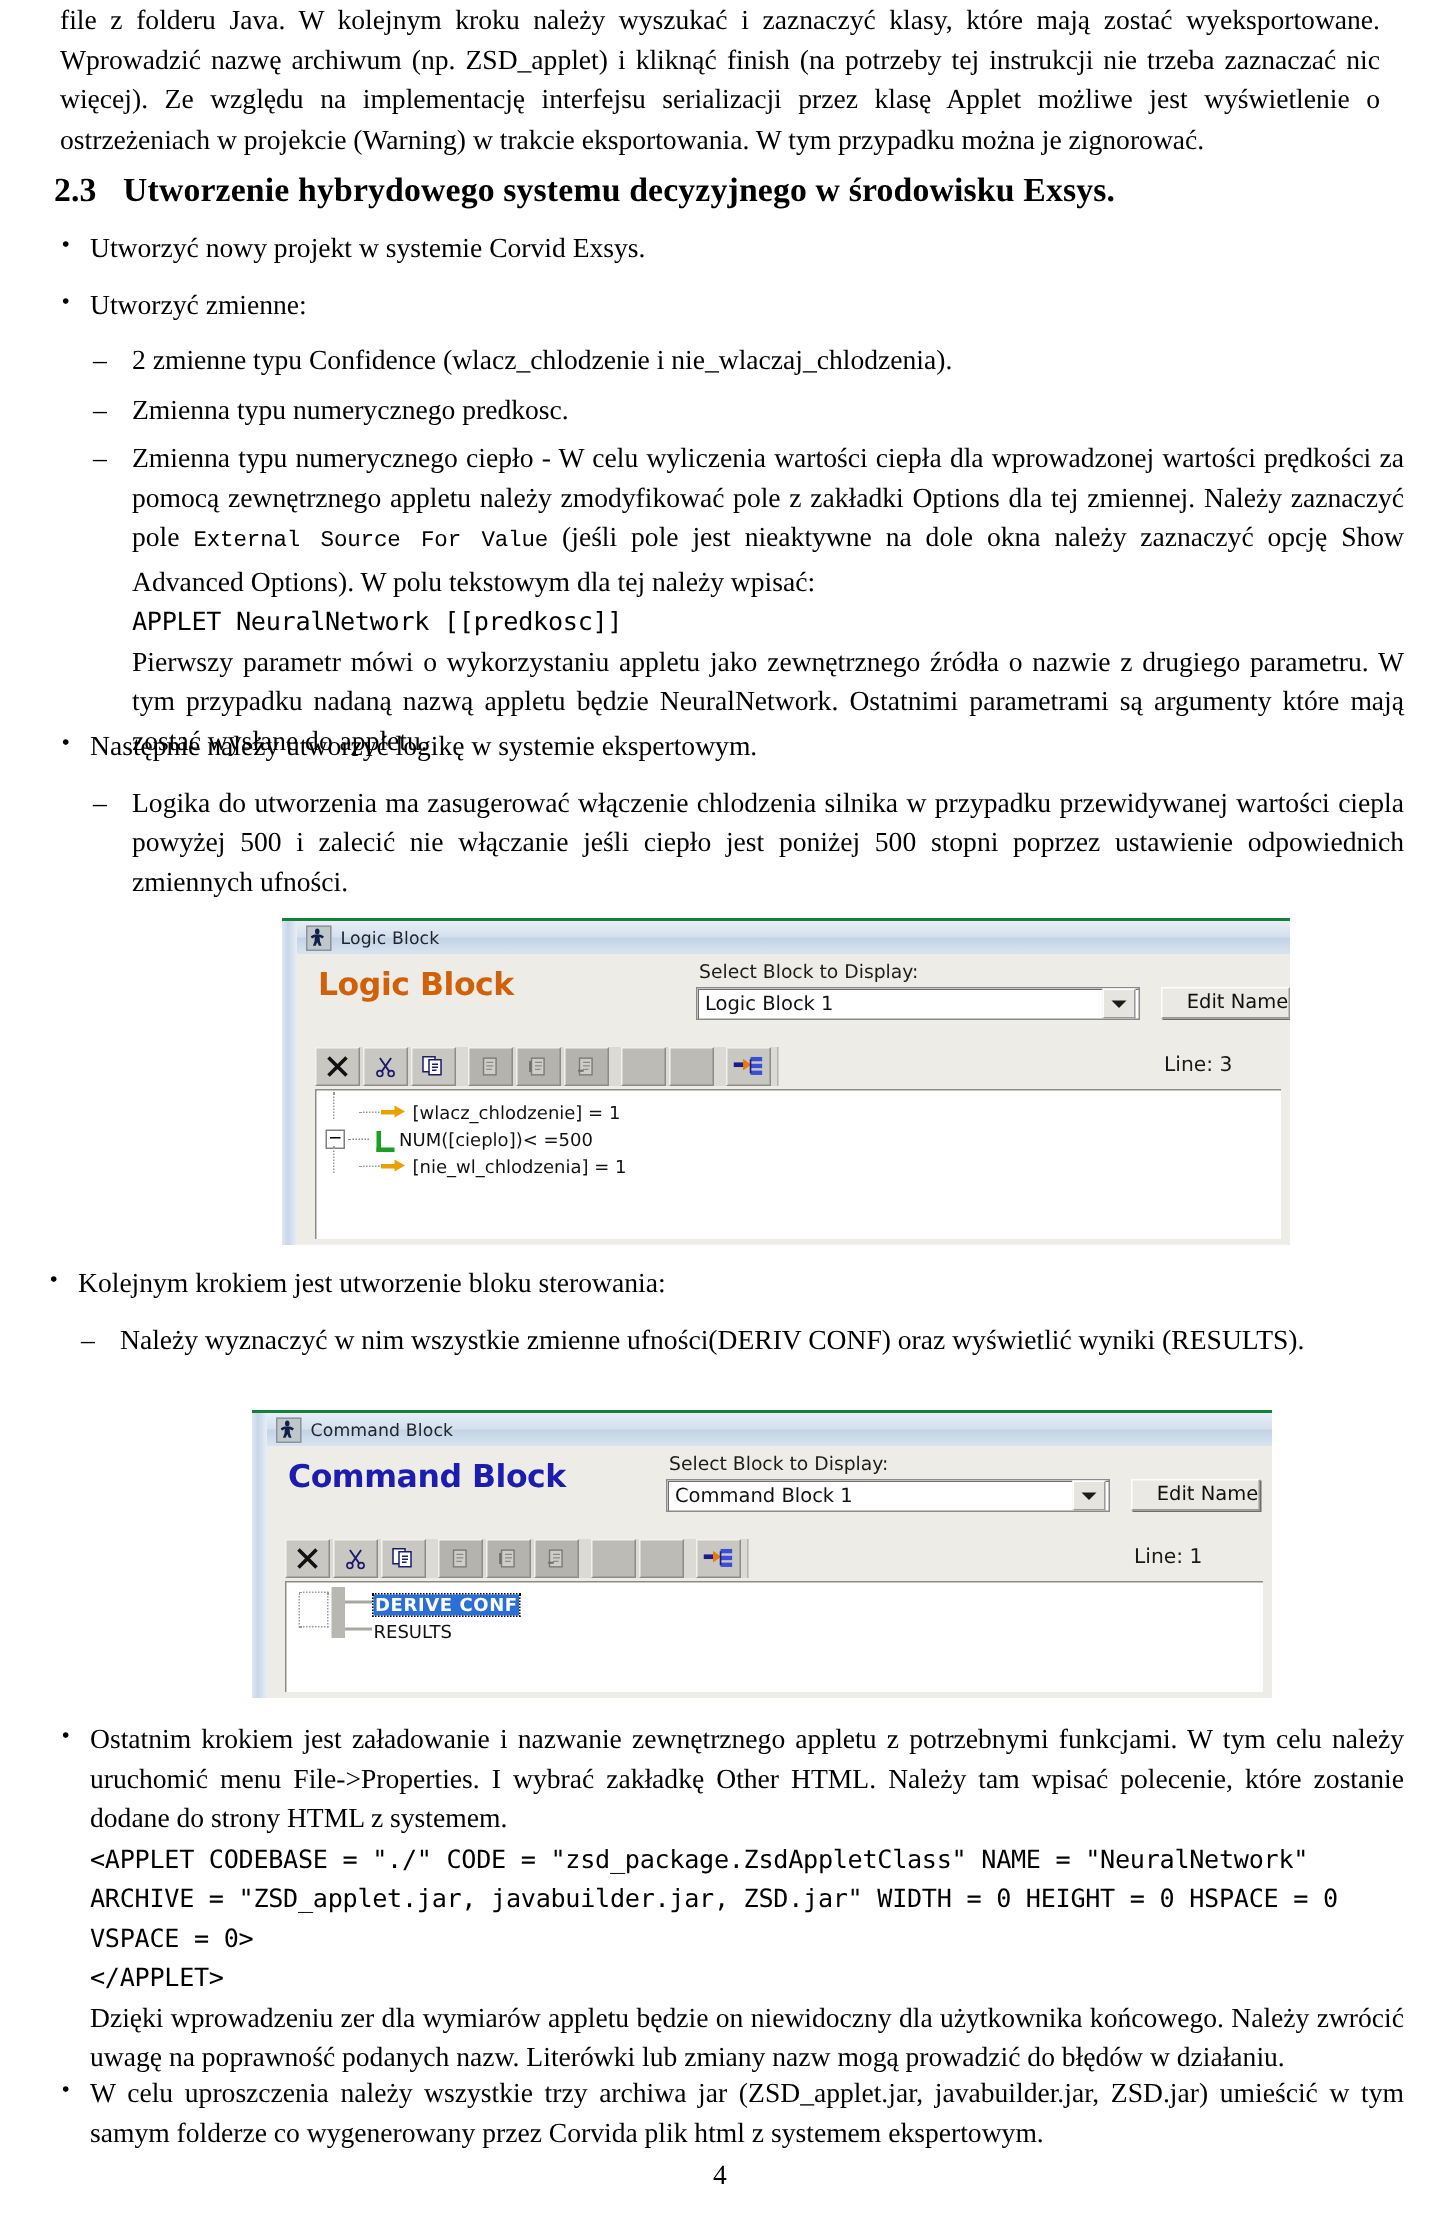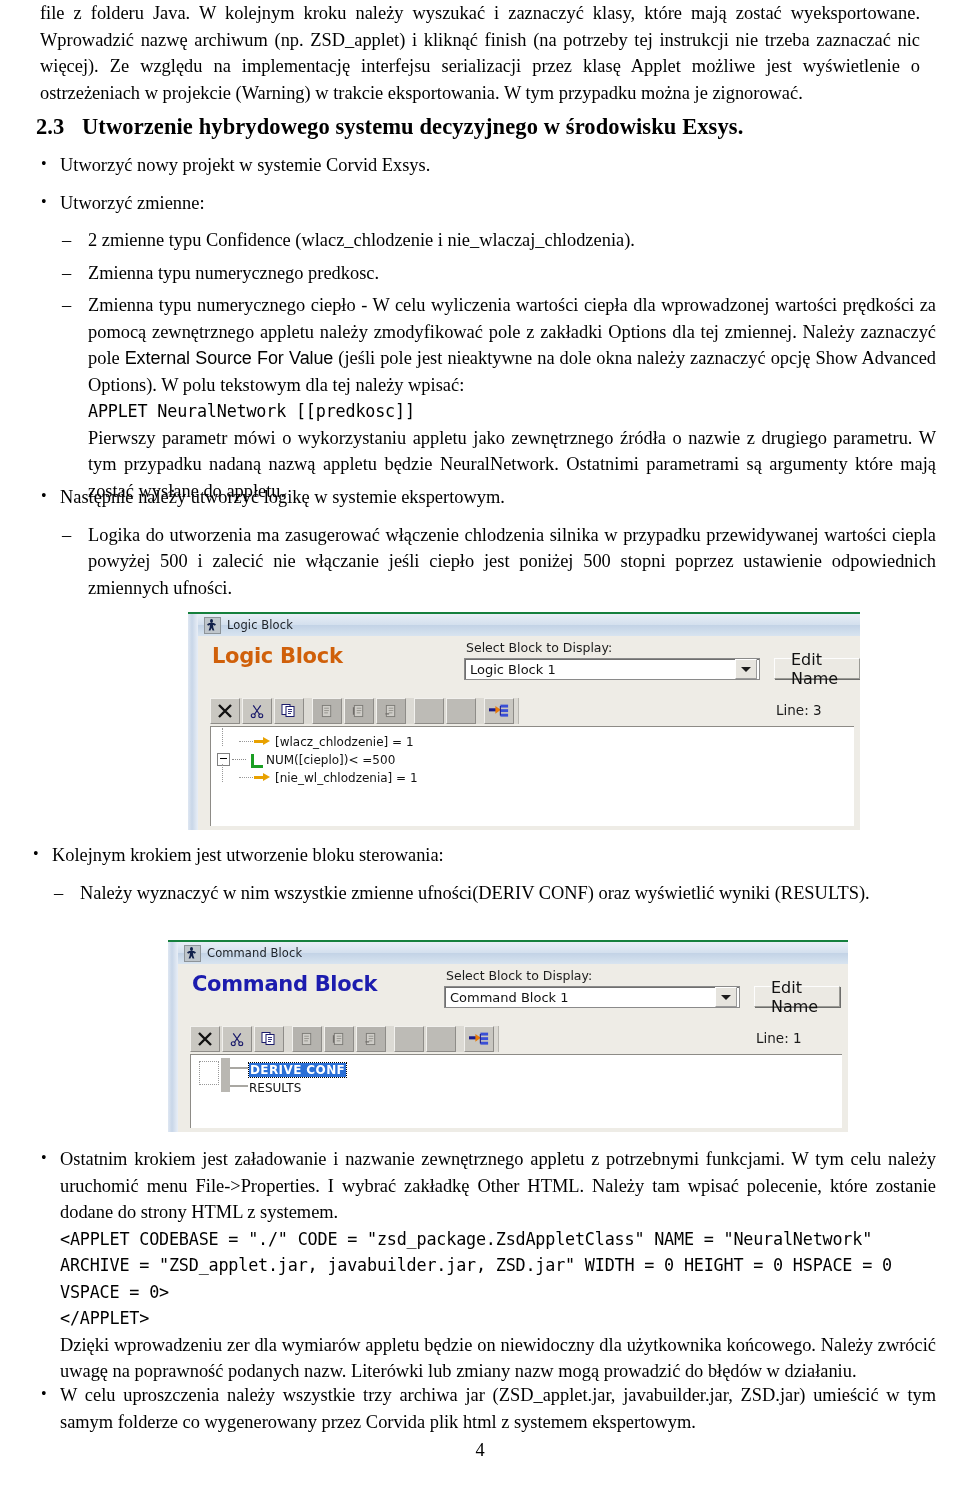--- a/index.html
+++ b/index.html
@@ -76,22 +76,22 @@
     padding-left: 28px;
     margin-bottom: 6px;
   }
   ul.lvl2 > li::before {
     content: "\2013";
     position: absolute;
     left: 2px;
     top: 0px;
   }
   .mono {
-    font-family: Liberation Sans, sans-serif;
-    font-size: 18px;
+    font-family: Liberation Mono, monospace;
+    font-size: 15px;
     letter-spacing: -0.1px;
   }
   .codeline {
     font-family: "DejaVu Sans Mono", "Liberation Mono", monospace;
     font-size: 16.8px;
     line-height: 26.5px;
     letter-spacing: -0.2px;
     white-space: pre-wrap;
   }
 
@@ -233,21 +233,21 @@
   }
   .editname {
     position: absolute;
     left: 576px; top: 22px;
     width: 86px; height: 21px;
     background: #ebe9e3;
     border: 1px solid #9a9a95;
     border-top: 1px solid #fdfdfd;
     border-left: 1px solid #fdfdfd;
     box-shadow: 1px 1px 0 #6d6d6b;
-    font-size: 16px;
+    font-size: 13px;
     color: #111;
     display: flex;
     align-items: center;
     justify-content: center;
     box-sizing: border-box;
     padding-left: 16px;
   }
   .lineinfo {
     position: absolute;
     left: 578px; top: 66px;

